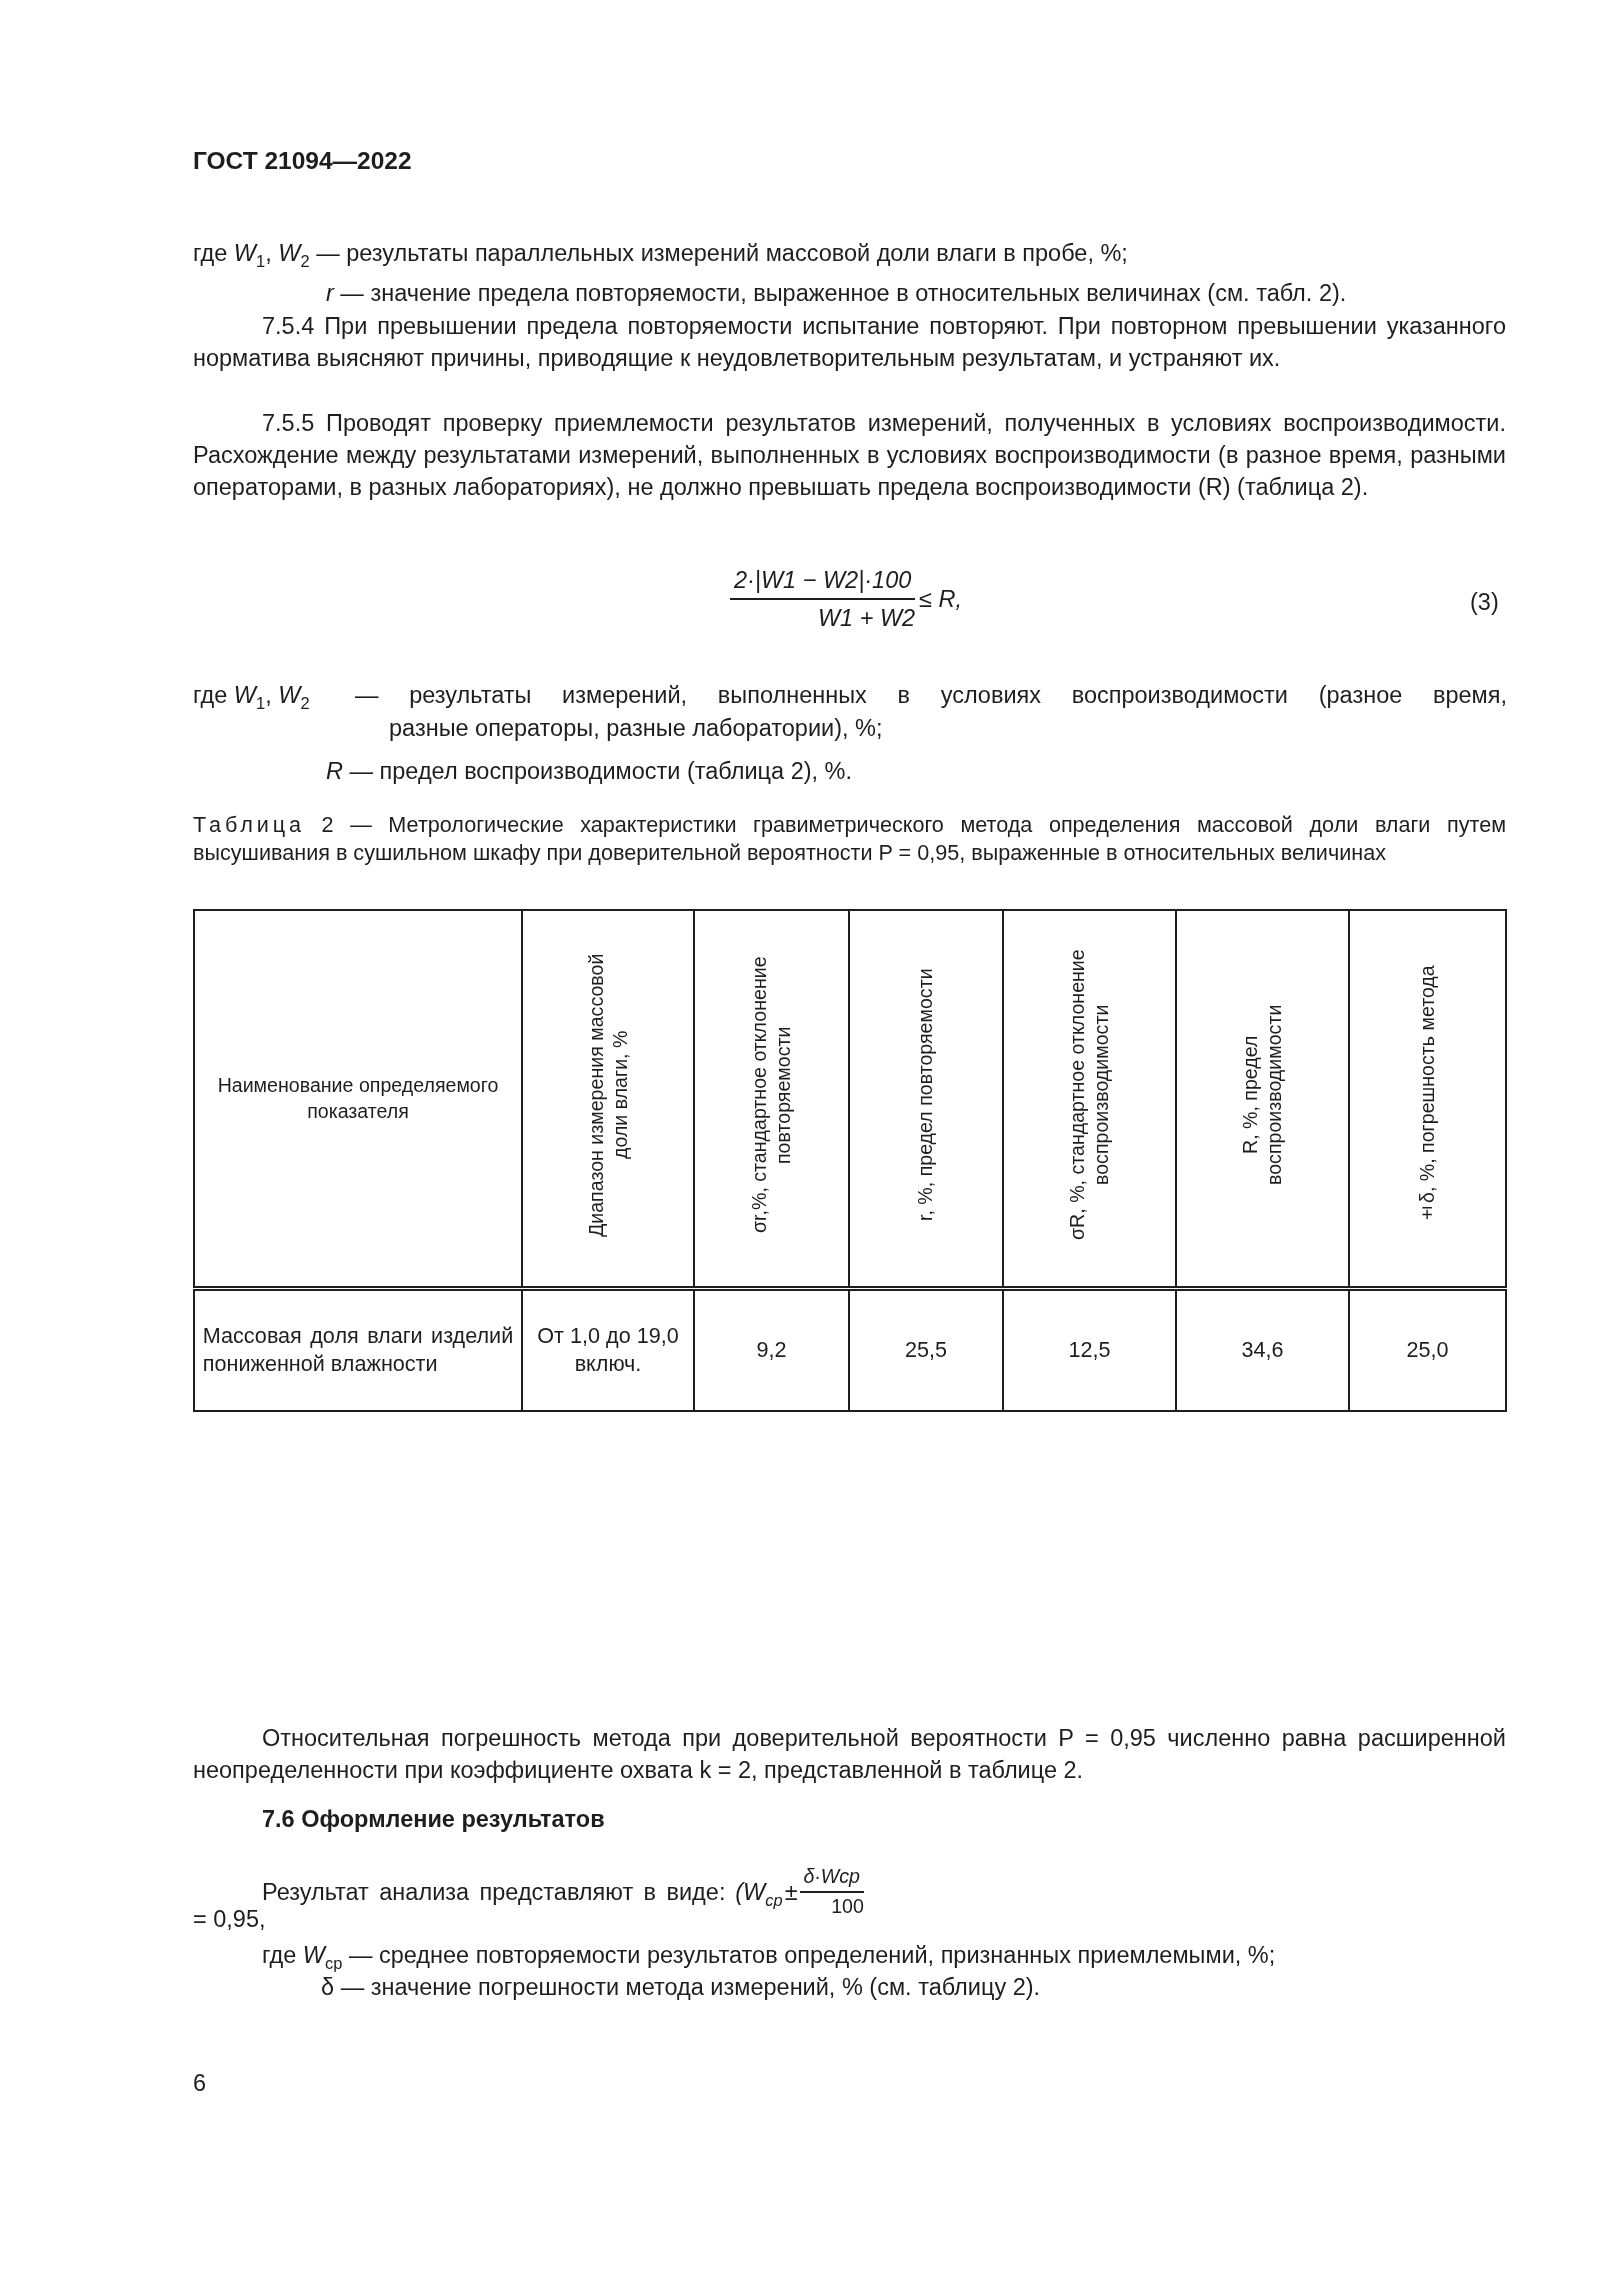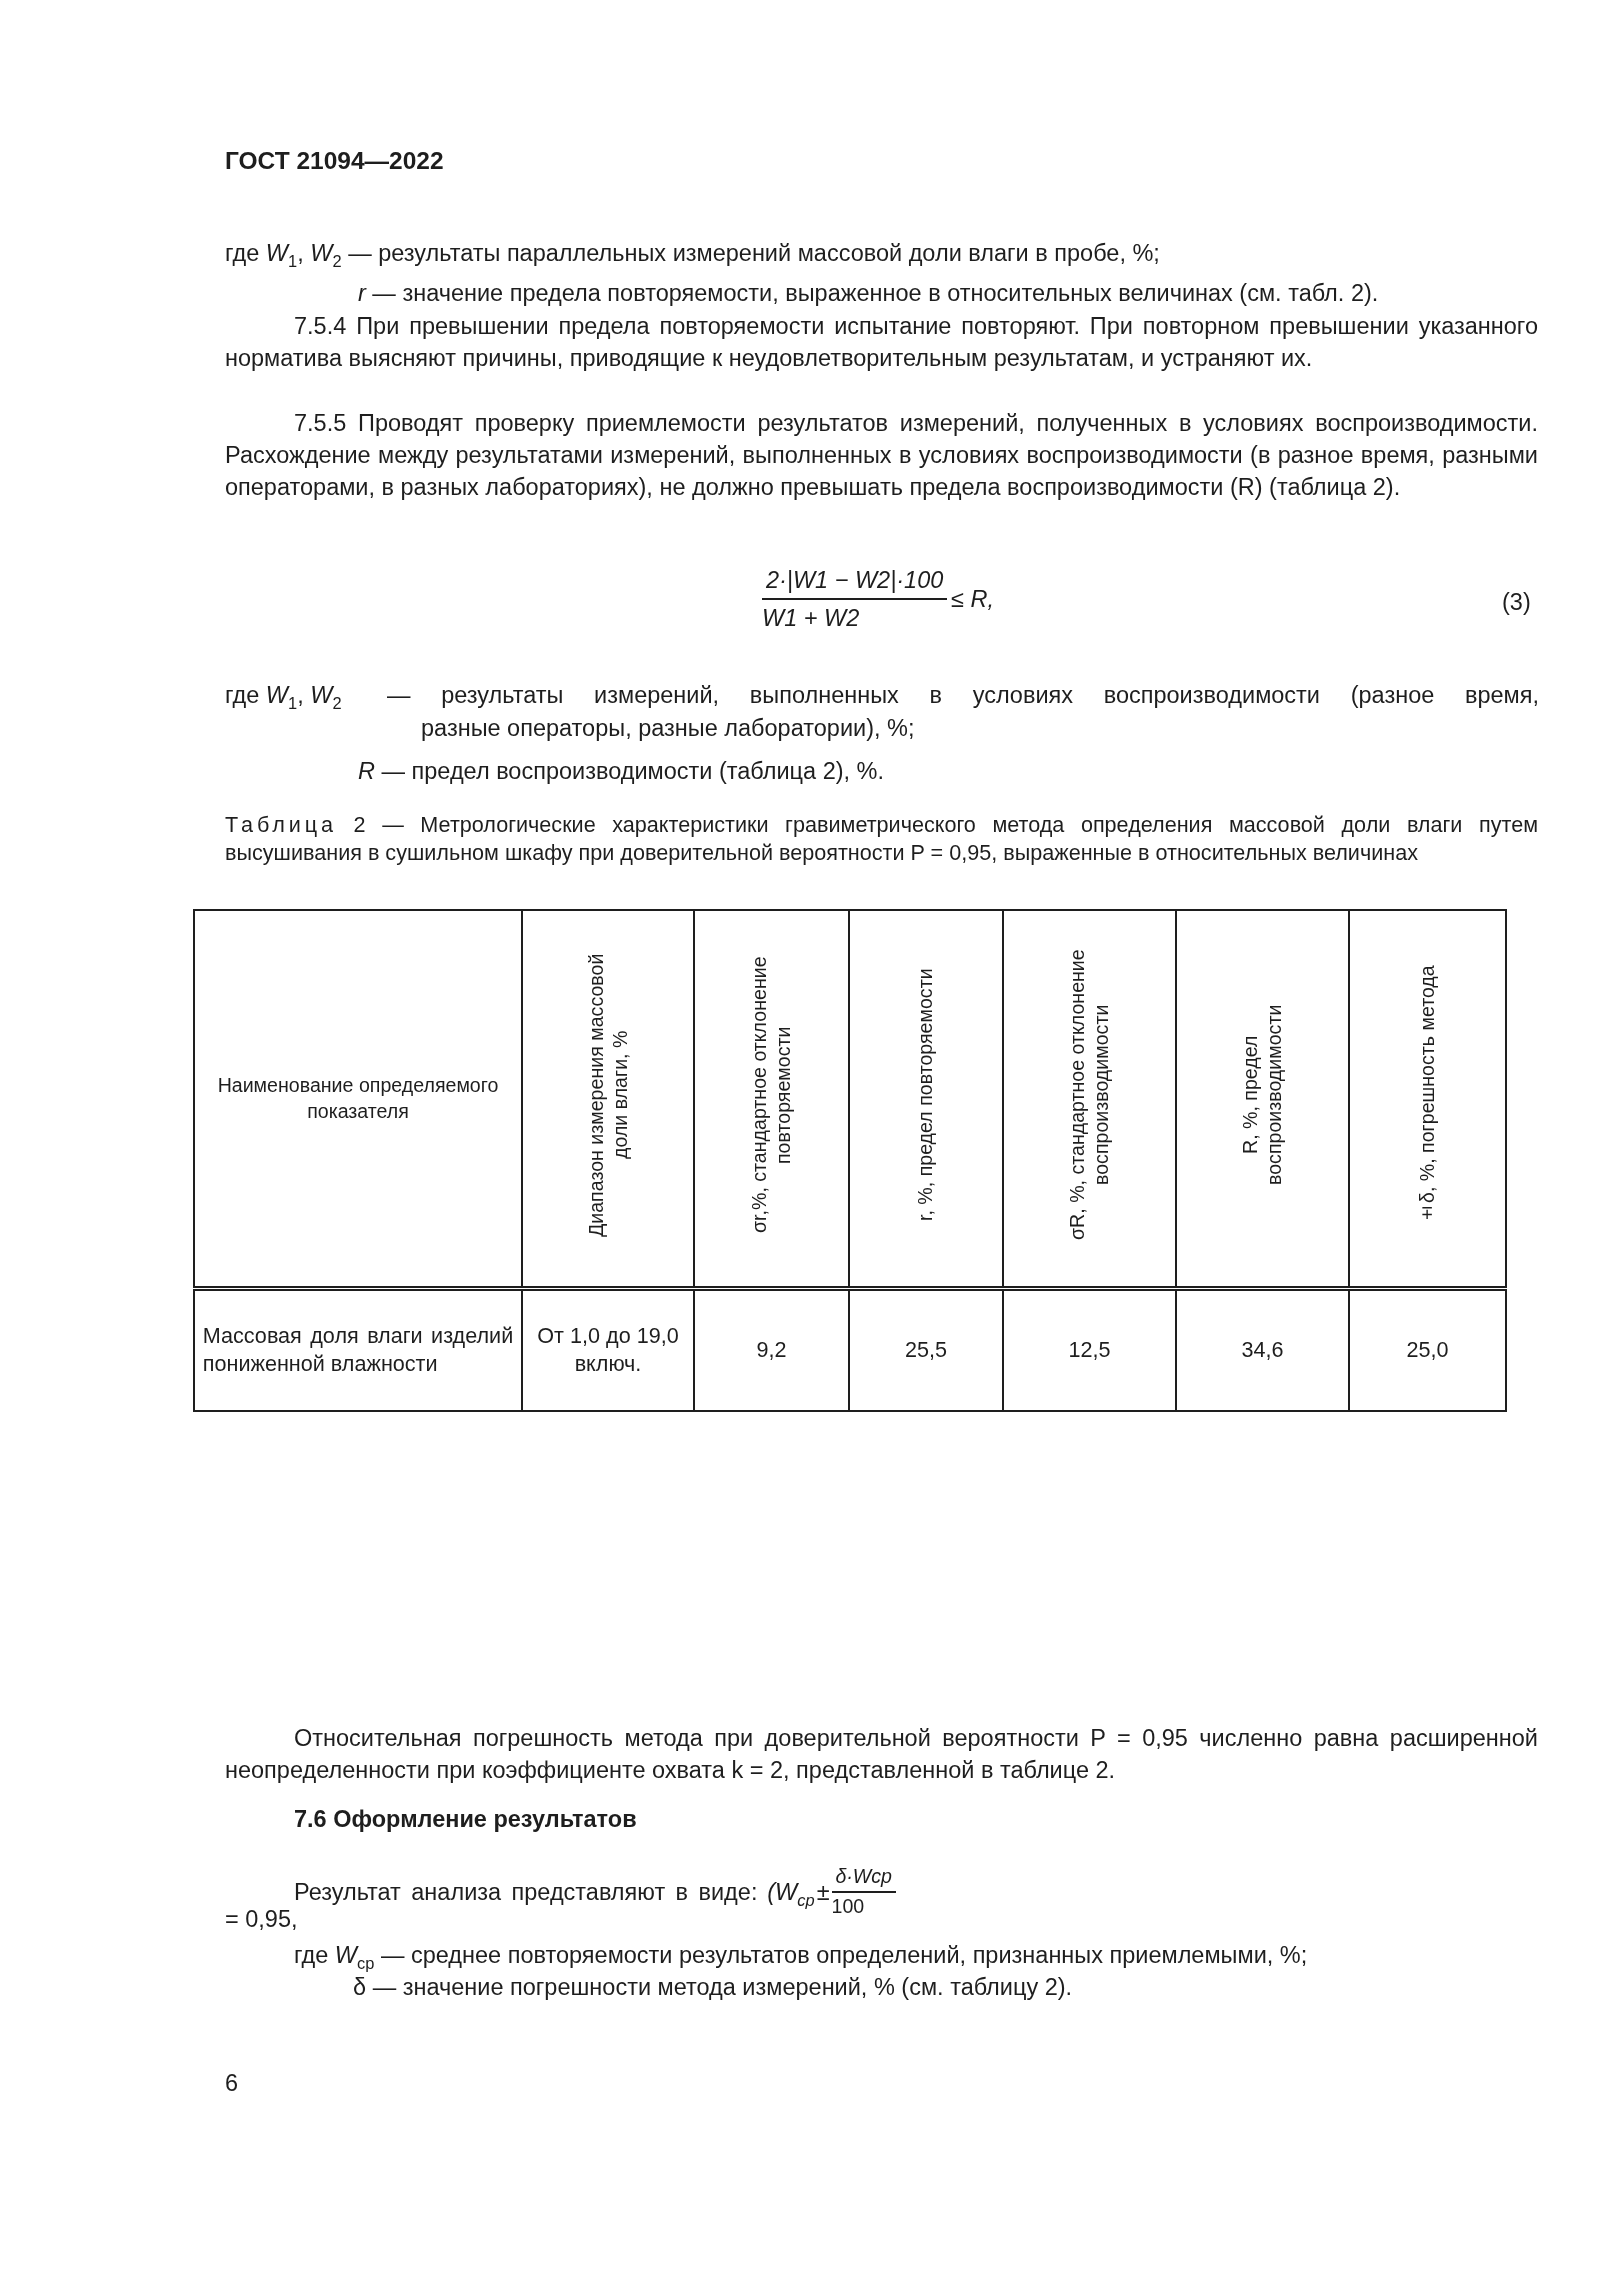--- a/index.html
+++ b/index.html
@@ -1,24 +1,24 @@
 <!DOCTYPE html>
 <html><head>
 <meta charset="utf-8">
 <style>
   html, body { margin:0; padding:0; background:#ffffff; }
   body { width:1621px; height:2293px; position:relative; overflow:hidden;
          font-family:"Liberation Sans", "DejaVu Sans", sans-serif; color:#1e1e1e; }
-  .abs { position:absolute;margin-left:32px; }
+  .abs { position:absolute; }
   .txt { font-size:23.5px; line-height:32px; white-space:nowrap; }
   .just { white-space:normal; text-align:justify; text-align-last:auto; }
   .hdr { font-size:24.5px; font-weight:bold; }
   i, .it { font-style:italic; }
   sub { font-size:70%; vertical-align:-0.35em; line-height:0; }
-  .frac { display:inline-flex; flex-direction:column; align-items:flex-start; vertical-align:middle; }
+  .frac { display:inline-flex; flex-direction:column; align-items:flex-end; vertical-align:middle; }
   .frac .num { border-bottom:2px solid #1e1e1e; padding:0 3.9px 2px 3.9px; }
   .frac .den { padding-top:2px; }
   .caption { font-size:21.6px; line-height:28px; }
   .spaced { letter-spacing:3.9px; }
   table.t2 { position:absolute; left:193px; top:909px; border-collapse:collapse;
              font-size:21.6px; line-height:28px; }
   table.t2 td, table.t2 th { border:2.9px solid #1e1e1e; padding:16px; }
   table.t2 th { font-weight:normal; vertical-align:middle; text-align:center; }
   .vert { writing-mode:vertical-rl; transform:rotate(180deg); display:inline-block;
           text-align:center; font-size:19.6px; line-height:23.5px; }

